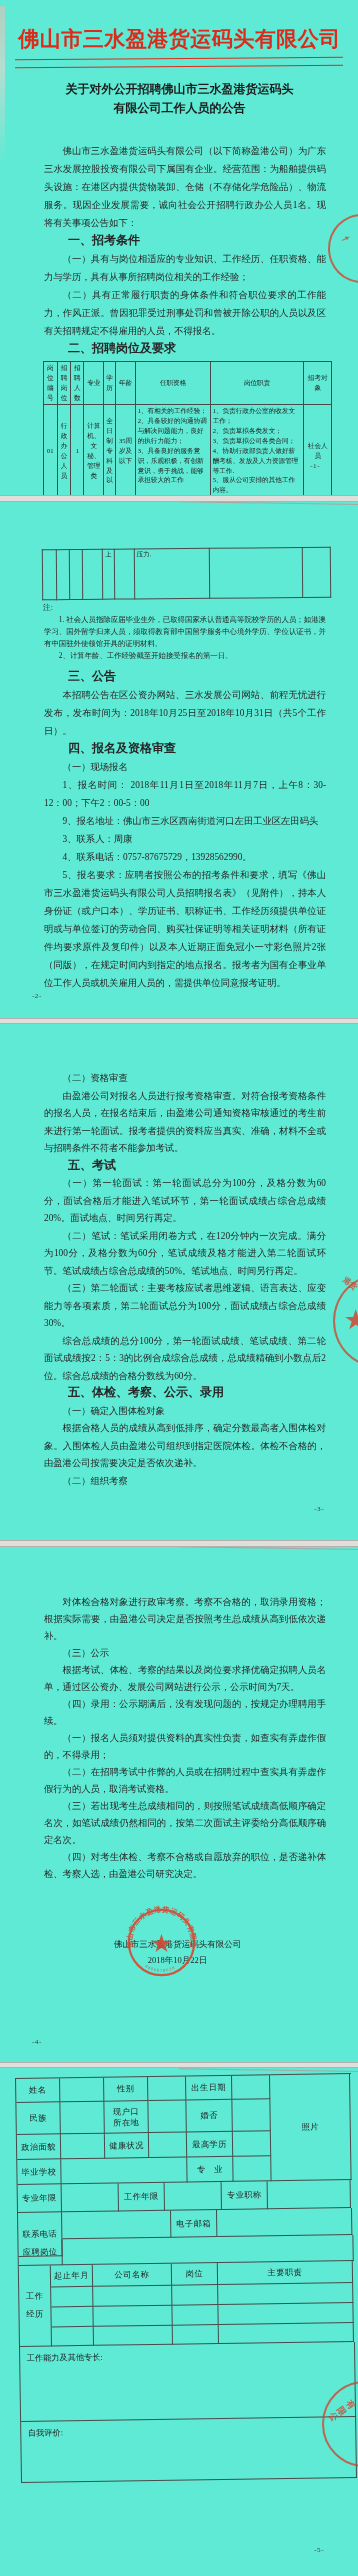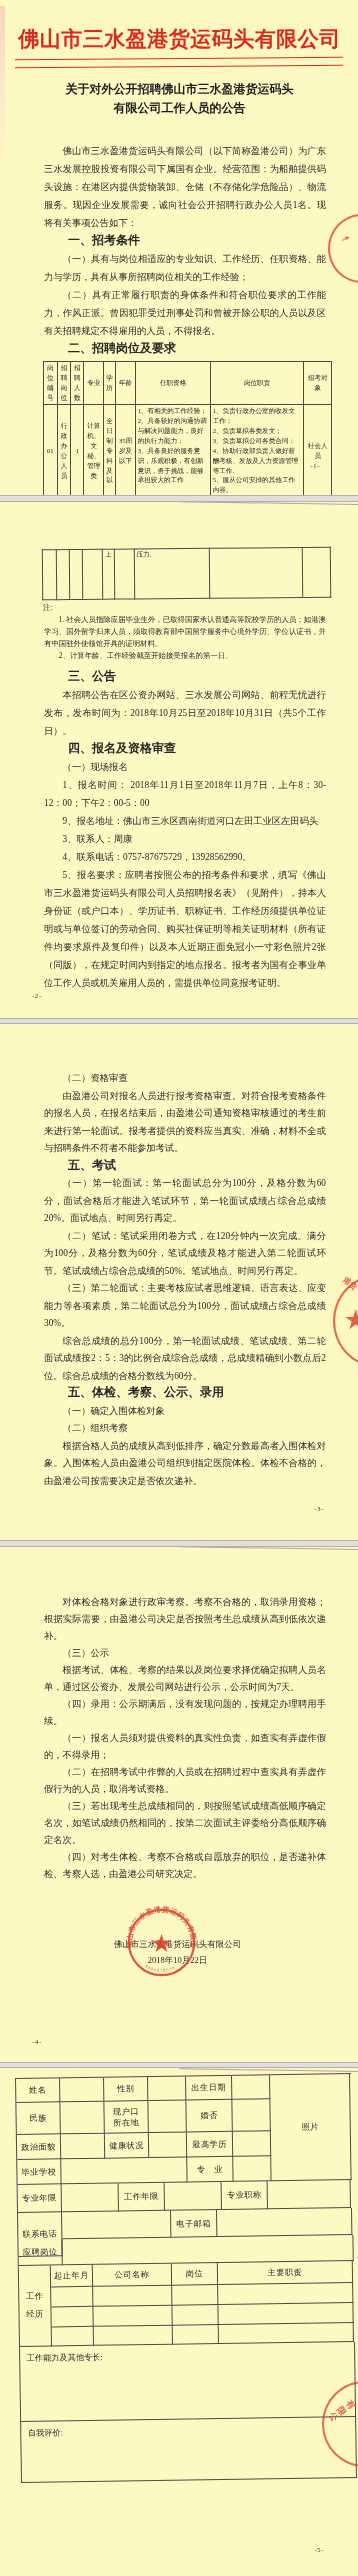--- a/index.html
+++ b/index.html
@@ -1,18 +1,18 @@
 <!DOCTYPE html>
 <html style="font-size:8.8px"><head>
 <meta charset="utf-8">
 <style>
   html,body{margin:0;padding:0;background:#e9e8e5;}
   #canvas{position:relative;width:359px;height:2576px;margin:0 auto;background:#efeeeb;
           font-family:"Liberation Serif","DejaVu Serif",serif;color:#262626;}
-  .page{position:relative;width:359px;background:#fef9c3;overflow:hidden;}
+  .page{position:relative;width:359px;background:#5eead4;overflow:hidden;}
   .sep{position:relative;width:359px;height:6.6px;background:#e0dfdc;
        border-top:0.5px solid #b2b1ae;border-bottom:0.5px solid #b2b1ae;box-sizing:border-box;}
   .edge-line{position:absolute;top:2.2px;right:0;width:180px;border-top:0.5px solid #a8a7a4;
              transform:rotate(0.9deg);transform-origin:right top;}
   .pre{white-space:pre-line;}
 
   
   .letterhead{margin:0 11px;padding-top:28.4px;text-align:center;font-size:21px;font-weight:bold;
               color:#dc2b1c;letter-spacing:0.5px;line-height:1.1;}
   .red-rule{height:6.6px;margin:6.6px 15.3px 0 15.3px;border-top:1.6px solid #dc2b1c;
@@ -188,22 +188,22 @@
     <div class="body-block" style="padding-top:46px;line-height:17.5px;">
       <p class="para">（二）资格审查</p>
       <p class="para">由盈港公司对报名人员进行报考资格审查。对符合报考资格条件的报名人员，在报名结束后，由盈港公司通知资格审核通过的考生前来进行第一轮面试。报考者提供的资料应当真实、准确，材料不全或与招聘条件不符者不能参加考试。</p>
       <p class="h-bold">五、考试</p>
       <p class="para">（一）第一轮面试：第一轮面试总分为100分，及格分数为60分，面试合格后才能进入笔试环节，第一轮面试成绩占综合总成绩20%。面试地点、时间另行再定。</p>
       <p class="para">（二）笔试：笔试采用闭卷方式，在120分钟内一次完成。满分为100分，及格分数为60分，笔试成绩及格才能进入第二轮面试环节。笔试成绩占综合总成绩的50%。笔试地点、时间另行再定。</p>
       <p class="para">（三）第二轮面试：主要考核应试者思维逻辑、语言表达、应变能力等各项素质，第二轮面试总分为100分，面试成绩占综合总成绩30%。</p>
       <p class="para">综合总成绩的总分100分，第一轮面试成绩、笔试成绩、第二轮面试成绩按2：5：3的比例合成综合总成绩，总成绩精确到小数点后2位。综合总成绩的合格分数线为60分。</p>
       <p class="h-bold">五、体检、考察、公示、录用</p>
       <p class="para">（一）确定入围体检对象</p>
+      <p class="para">根据合格人员的成绩从高到低排序，确定分数最高者入围体检对象。入围体检人员由盈港公司组织到指定医院体检。体检不合格的，由盈港公司按需要决定是否依次递补。</p>
       <p class="para">（二）组织考察</p>
-      <p class="para">根据合格人员的成绩从高到低排序，确定分数最高者入围体检对象。入围体检人员由盈港公司组织到指定医院体检。体检不合格的，由盈港公司按需要决定是否依次递补。</p>
     </div>
     <div class="pageno" style="top:481px;right:35px;">-3-</div>
 
     <div class="seal-arc" style="left:333px;top:250px;width:88px;height:90px;"></div>
     <div class="seal-char" style="left:342px;top:255px;font-size:7.7px;transform:rotate(38deg);">港货</div>
     <div class="seal-char" style="left:345px;top:284px;font-size:24px;line-height:1;">★</div>
   </div>
 
   <div class="sep"></div>
 

